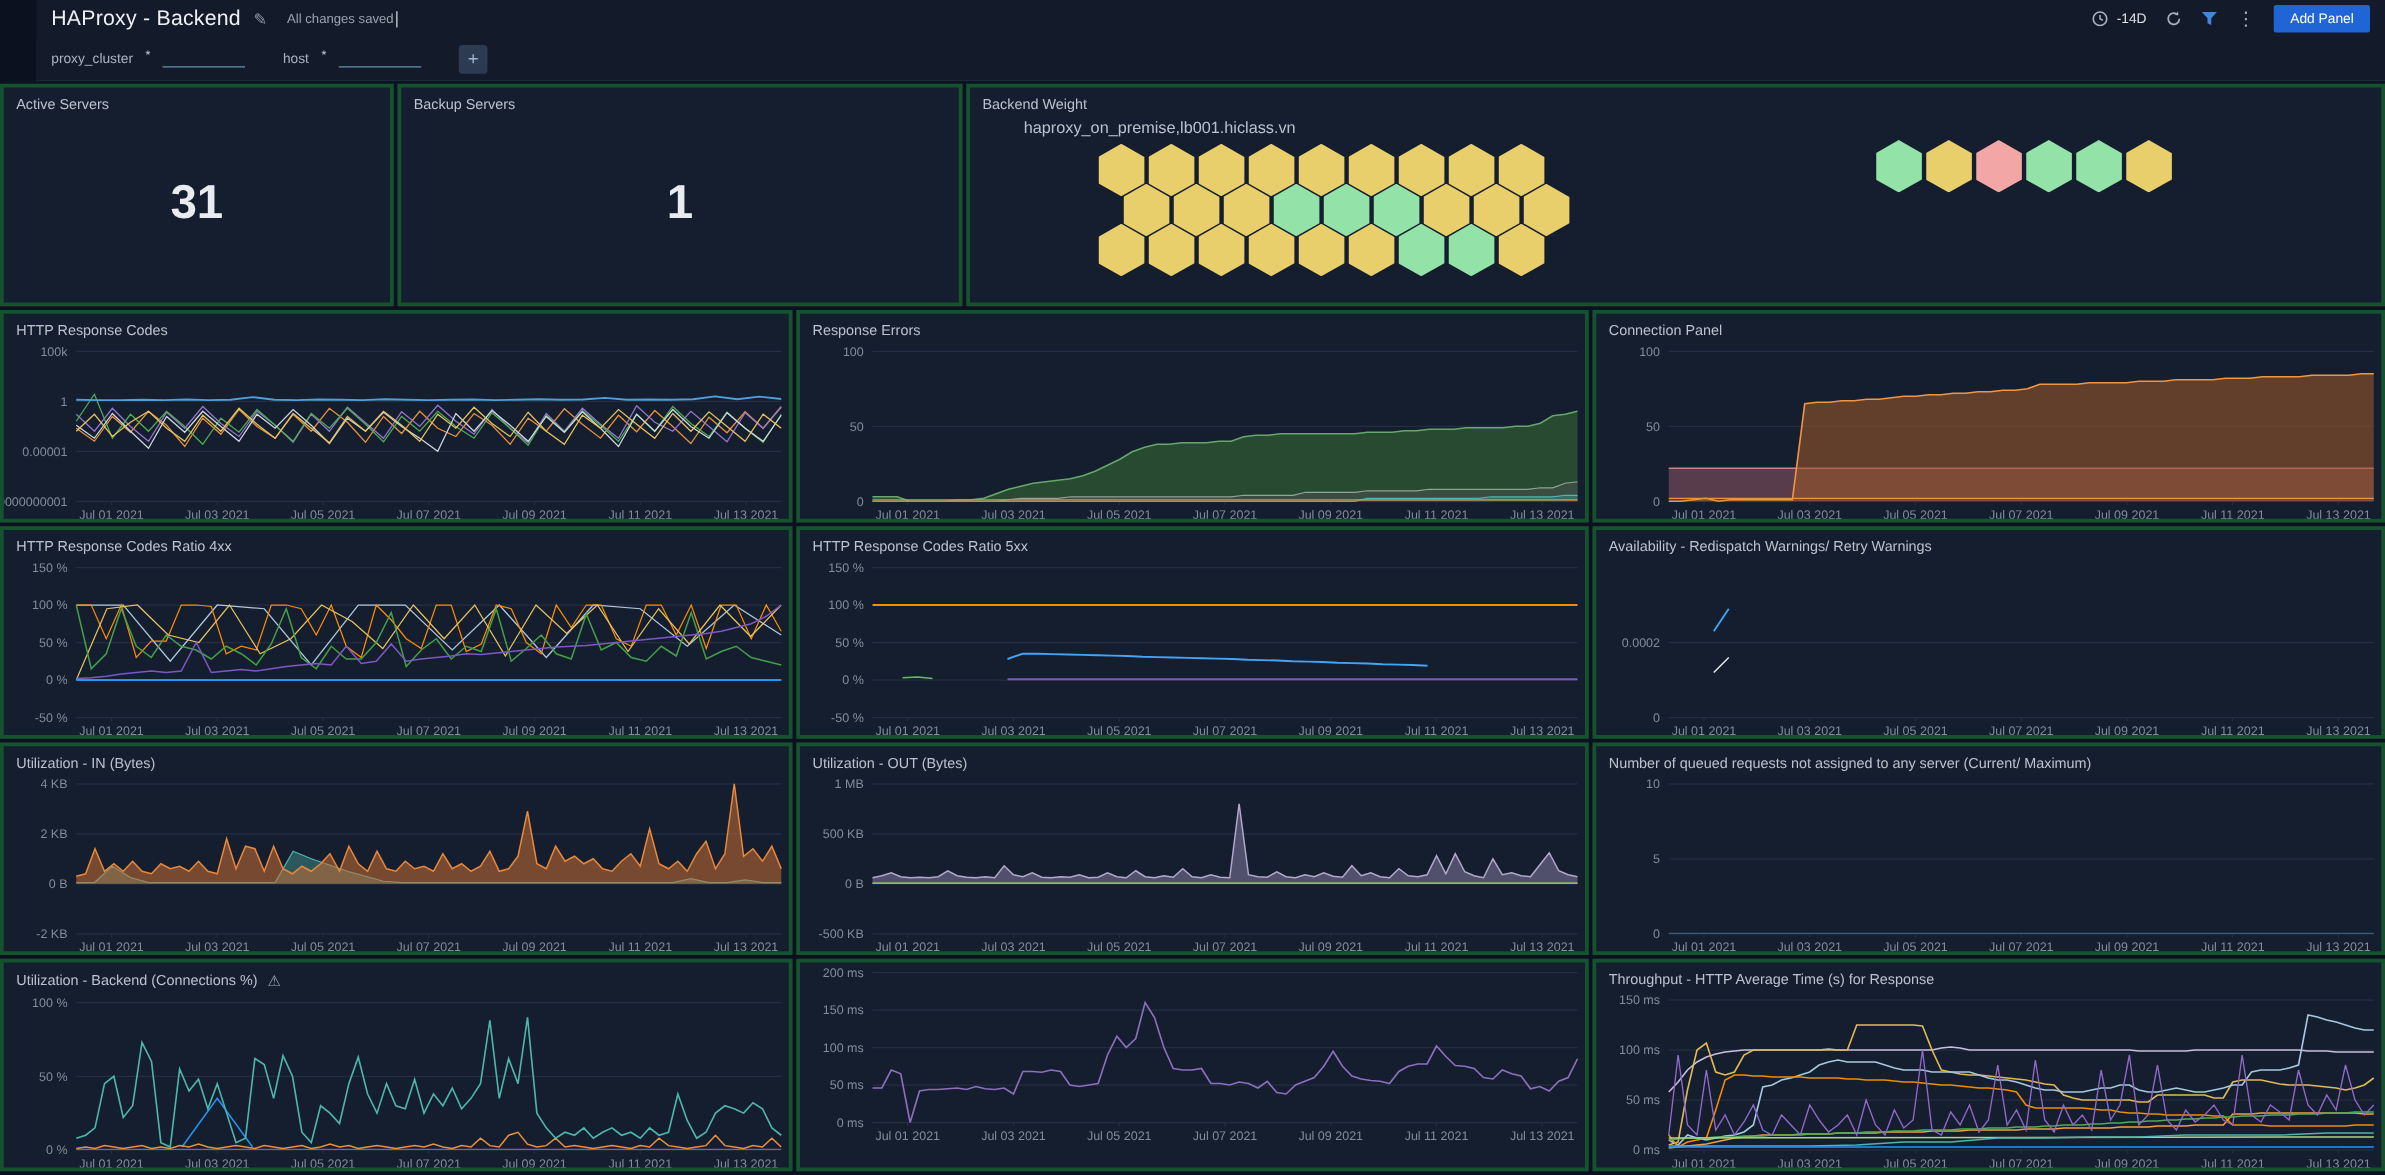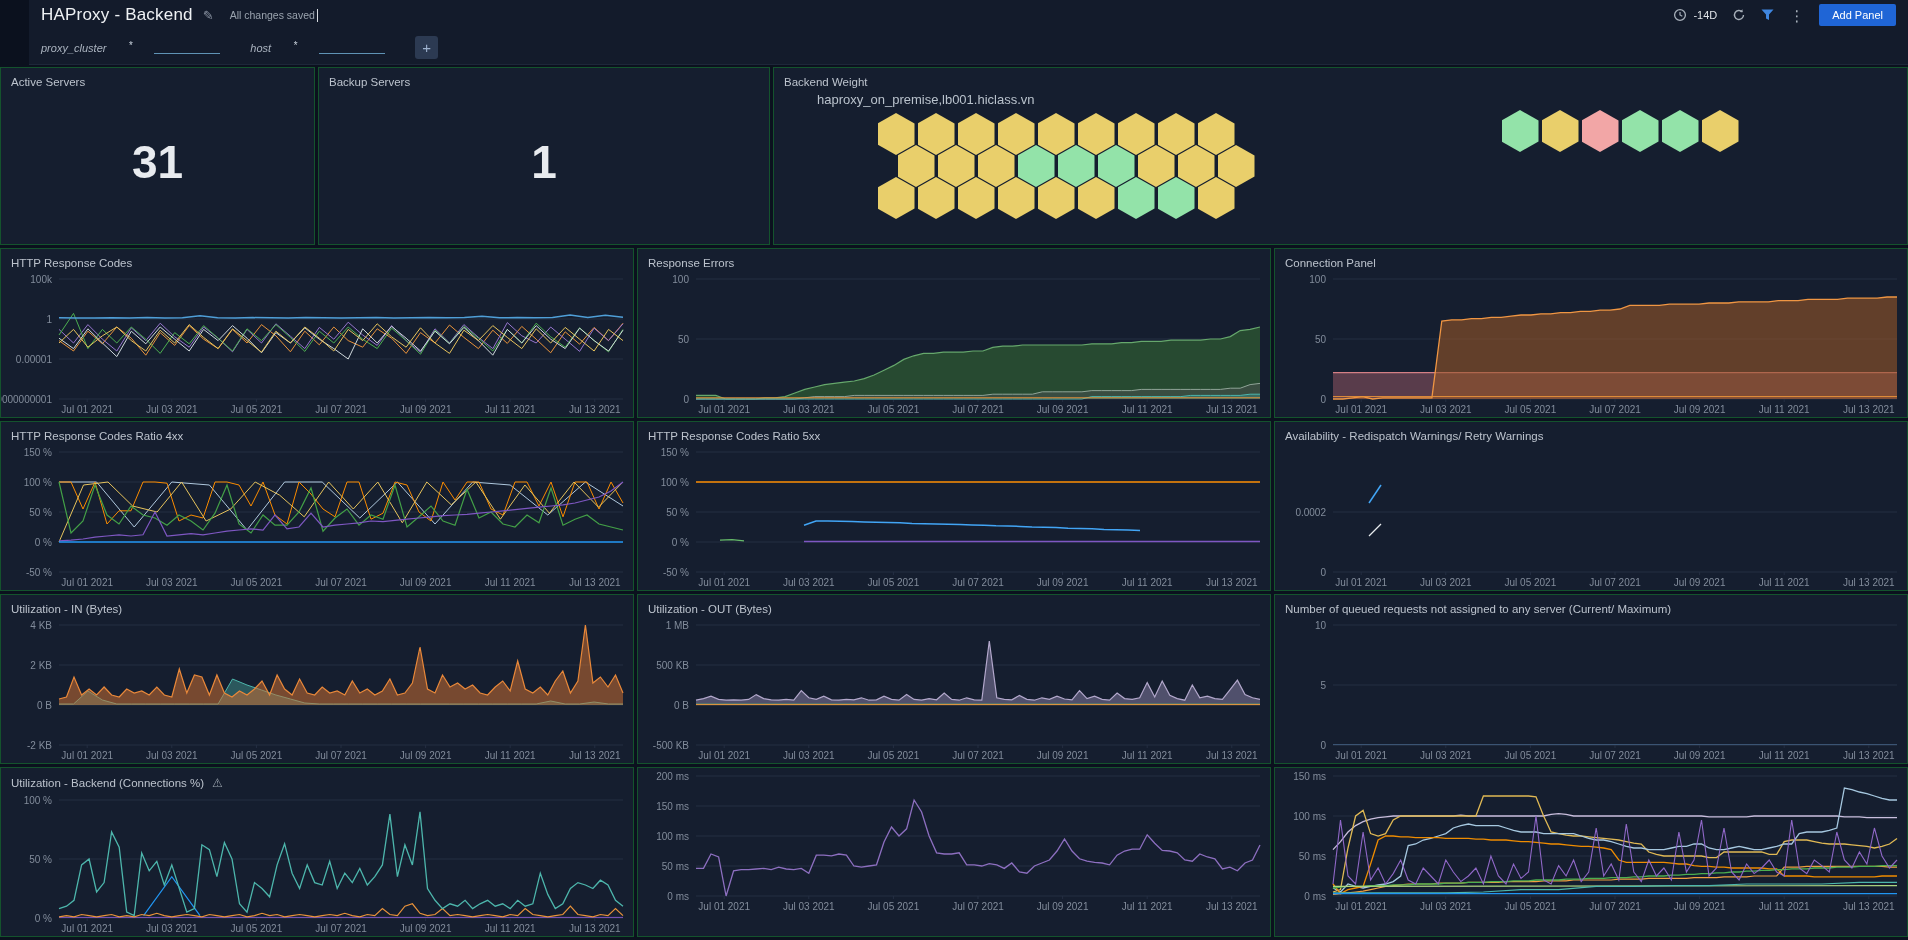--- a/index.html
+++ b/index.html
@@ -12,34 +12,34 @@
   .edit-ic { color:#8b94a3; font-size:13px; margin-left:10px; cursor:pointer; }
   .saved { font-size:10.5px; color:#9aa3ae; margin-left:16px; }
   .caret { display:inline-block; width:1px; height:13px; background:#d7dbe0; margin-left:2px; vertical-align:middle; }
   .hdr-right { margin-left:auto; display:flex; align-items:center; gap:15px; }
   .hicon { color:#a7b0ba; font-size:14px; line-height:1; cursor:pointer; display:flex; align-items:center; }
   .range-txt { font-size:11px; color:#dfe3e7; margin-left:-9px; }
   .add-btn { background:#1f65d6; color:#fff; font-size:11px; padding:5px 13px; border:none; border-radius:2px; cursor:pointer; }
 
   
   .filters { height:34px; display:flex; align-items:center; padding:0 12px; gap:30px; background:#131b2b; }
-  .filter { display:flex; align-items:flex-end; gap:22px;font-style:italic; }
+  .filter { display:flex; align-items:center; gap:10px; }
   .f-label { font-size:11px; color:#aab3bf; }
   .f-req { font-size:10px; color:#c9d2dc; position:relative; top:-3px; }
   .f-line { display:inline-block; width:66px; height:14px; border-bottom:1px solid #5f93b5; }
   .f-add { width:23px; height:23px; background:#2c3a52; border:none; border-radius:3px; color:#9fb3cf; font-size:15px; line-height:1; cursor:pointer; }
 
   
   .board { padding:2px 0 0 0; }
   .row1 { display:grid; grid-template-columns:315px 452px 1fr; gap:3px; height:178px; margin-bottom:3px; }
   .rows { display:grid; grid-template-columns:repeat(3,1fr); grid-auto-rows:170px; gap:3px; }
-  .panel { background:#151e2f; border:1px solid #14532d; display:flex; flex-direction:column; overflow:hidden; }
+  .panel { background:#151e2f; border:3px solid #14532d; display:flex; flex-direction:column; overflow:hidden; }
   .ptitle { font-size:11.5px; color:#bcc3cd; padding:8px 10px 2px 10px; display:flex; align-items:center; gap:8px; flex:0 0 auto; }
   .warn { color:#9aa3ad; font-size:12px; }
-  .bignum { flex:1; display:flex; align-items:center; justify-content:center; font-size:46px; font-weight:600; color:#e8ebef; padding-bottom:10px;text-align:right; }
+  .bignum { flex:1; display:flex; align-items:center; justify-content:center; font-size:38px; font-weight:600; color:#e8ebef; padding-bottom:10px;text-align:right; }
   .chart { flex:1; min-height:0; }
   svg text.ax { fill:#828c9b; font-size:10px; font-family:"Liberation Sans",sans-serif; }
   svg line.grid { stroke:#242e42; stroke-width:1; }
 
   
   .bw-body { flex:1; display:flex; padding:2px 10px 8px 15px; }
   .bw-group { flex:1; display:flex; flex-direction:column; }
   .bw-label { font-size:13px; color:#b9c2cc; padding-left:28px; margin-bottom:6px; }
   .bw-label.g2 { padding-left:16px; }
   .comb { margin:0 auto; }
@@ -498,20 +498,21 @@
             <line class="grid" x1="424.6" y1="128" x2="424.6" y2="131"></line>
             <text class="ax" text-anchor="middle" x="424.6" y="142">Jul 09 2021</text>
             <line class="grid" x1="509.2" y1="128" x2="509.2" y2="131"></line>
             <text class="ax" text-anchor="middle" x="509.2" y="142">Jul 11 2021</text>
             <line class="grid" x1="593.8" y1="128" x2="593.8" y2="131"></line>
             <text class="ax" text-anchor="middle" x="593.8" y="142">Jul 13 2021</text>
             <polyline fill="none" stroke="#8d6fc0" stroke-width="1.3" points="58.0,100.4 65.5,100.4 73.0,86.0 80.6,89.0 88.1,128.0 95.6,102.8 103.1,101.6 110.6,101.6 118.2,101.0 125.7,100.4 133.2,101.6 140.7,99.2 148.2,101.0 155.8,101.6 163.3,100.4 170.8,105.2 178.3,87.2 185.8,87.2 193.4,87.8 200.9,86.0 208.4,87.2 215.9,98.0 223.4,99.2 231.0,98.0 238.5,96.8 246.0,74.0 253.5,59.0 261.0,68.0 268.6,60.8 276.1,32.0 283.6,44.0 291.1,68.0 298.6,84.8 306.2,86.0 313.7,86.0 321.2,84.8 328.7,96.8 336.2,96.8 343.8,98.0 351.3,95.6 358.8,96.8 366.3,100.4 373.8,95.0 381.4,104.0 388.9,105.2 396.4,98.0 403.9,95.0 411.4,92.0 419.0,83.0 426.5,71.0 434.0,83.0 441.5,90.8 449.0,93.2 456.6,94.4 464.1,95.0 471.6,96.8 479.1,87.2 486.6,83.0 494.2,81.2 501.7,81.2 509.2,66.8 516.7,75.2 524.2,82.4 531.8,83.0 539.3,84.8 546.8,92.0 554.3,93.2 561.8,86.0 569.4,89.0 576.9,90.8 584.4,101.0 591.9,99.2 599.4,102.8 607.0,95.0 614.5,92.0 622.0,77.0"></polyline>
           </svg></div>
     </section>
     <section class="panel">
+      <div class="ptitle">Throughput - HTTP Average Time (s) for Response</div>
       <div class="chart"><svg width="632" height="146">
             <line class="grid" x1="58" y1="8.0" x2="622" y2="8.0"></line>
             <text class="ax" text-anchor="end" x="51" y="11.5">150 ms</text>
             <line class="grid" x1="58" y1="48.0" x2="622" y2="48.0"></line>
             <text class="ax" text-anchor="end" x="51" y="51.5">100 ms</text>
             <line class="grid" x1="58" y1="88.0" x2="622" y2="88.0"></line>
             <text class="ax" text-anchor="end" x="51" y="91.5">50 ms</text>
             <line class="grid" x1="58" y1="128.0" x2="622" y2="128.0"></line>
             <text class="ax" text-anchor="end" x="51" y="131.5">0 ms</text>
             <line class="grid" x1="86.2" y1="128" x2="86.2" y2="131"></line>

